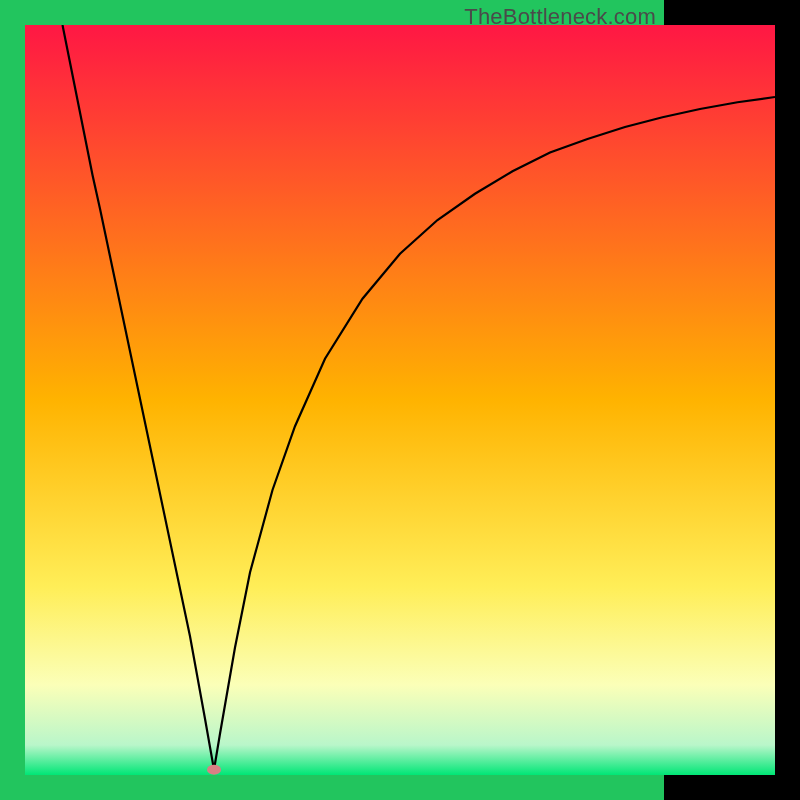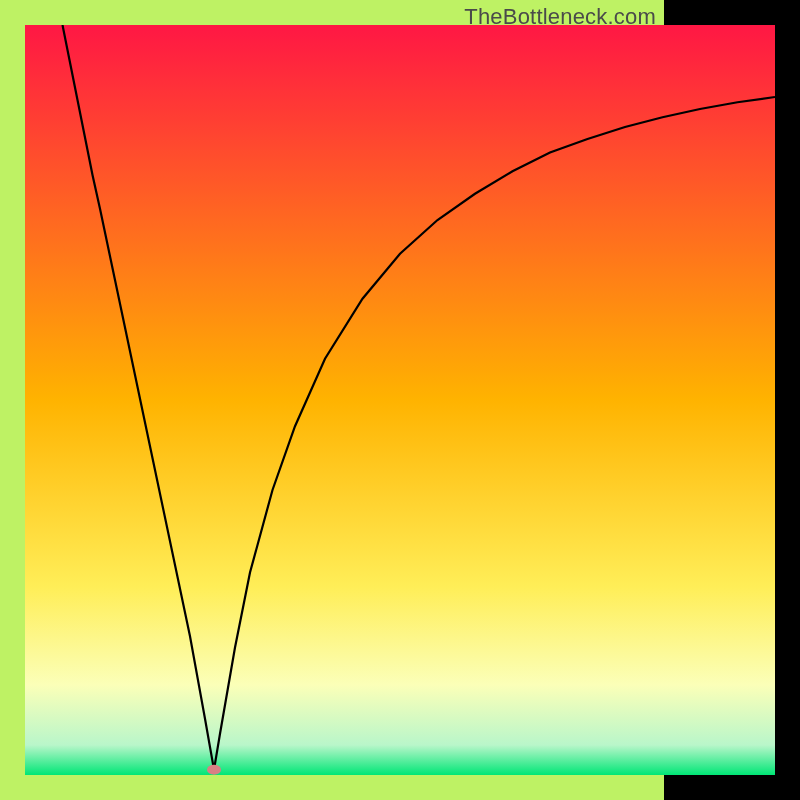--- a/index.html
+++ b/index.html
@@ -7,21 +7,21 @@
     padding: 0;
     width: 800px;
     height: 800px;
     overflow: hidden;
     background: #000;
     font-family: Arial, Helvetica, sans-serif;
   }
   .frame {
     width: 664px;
     height: 800px;
-    background: #bef264;
+    background: #22c55e;
     position: relative;
   }
   .watermark {
     position: absolute;
     top: 4px;
     right: 8px;
     color: #4a4a4a;
     font-size: 22px;
     font-weight: 500;
     letter-spacing: 0.2px;

